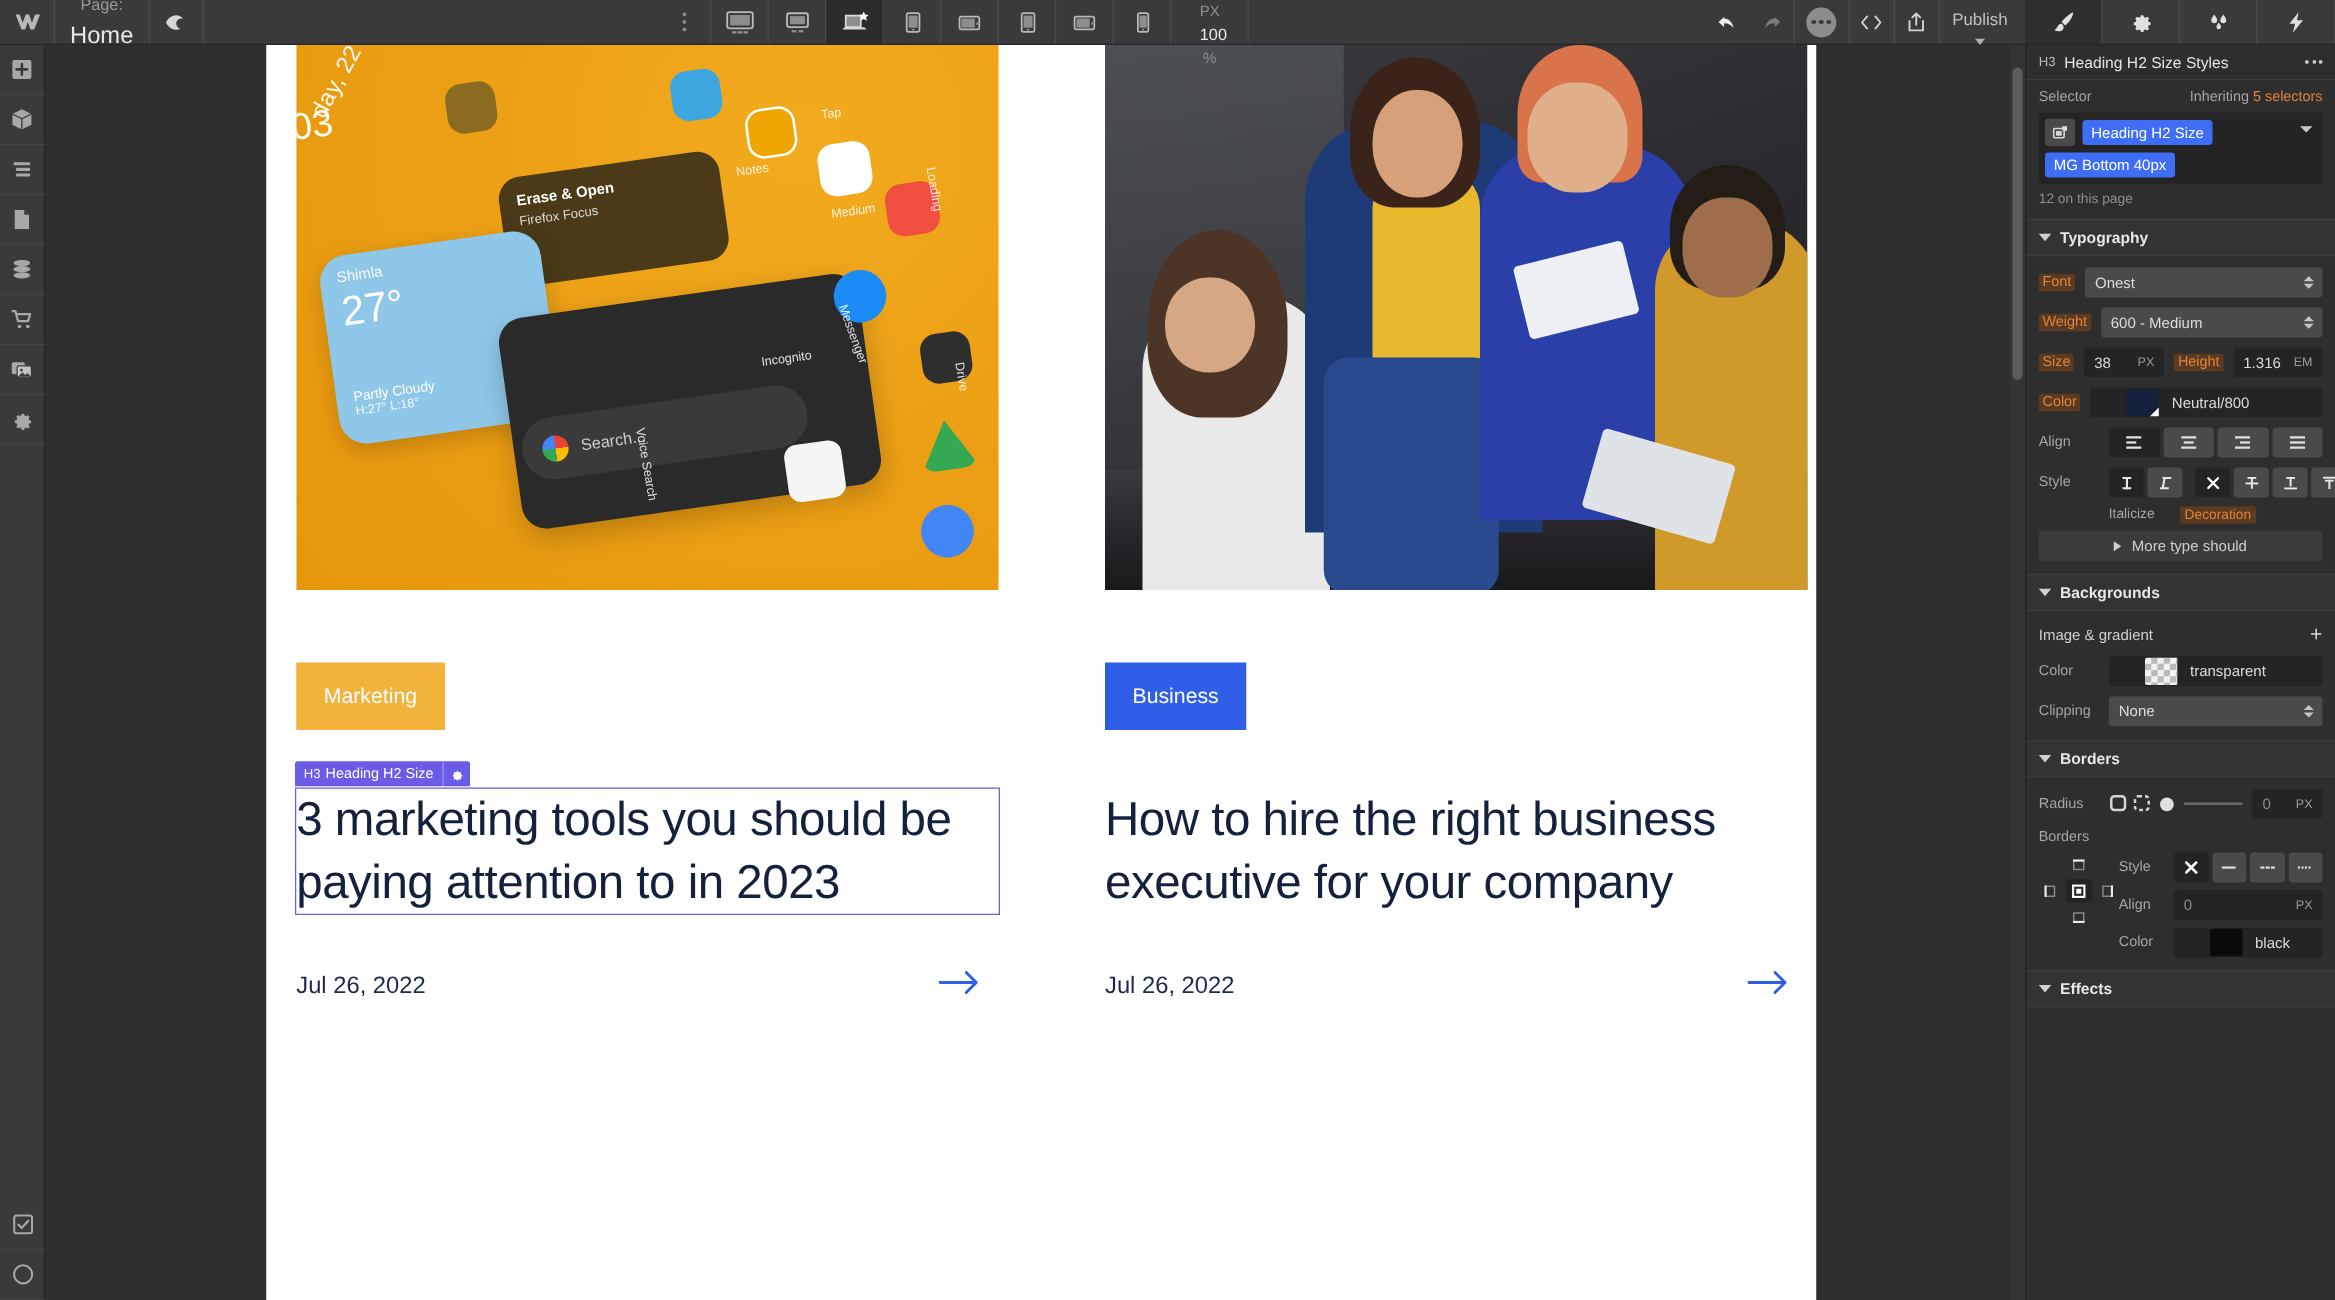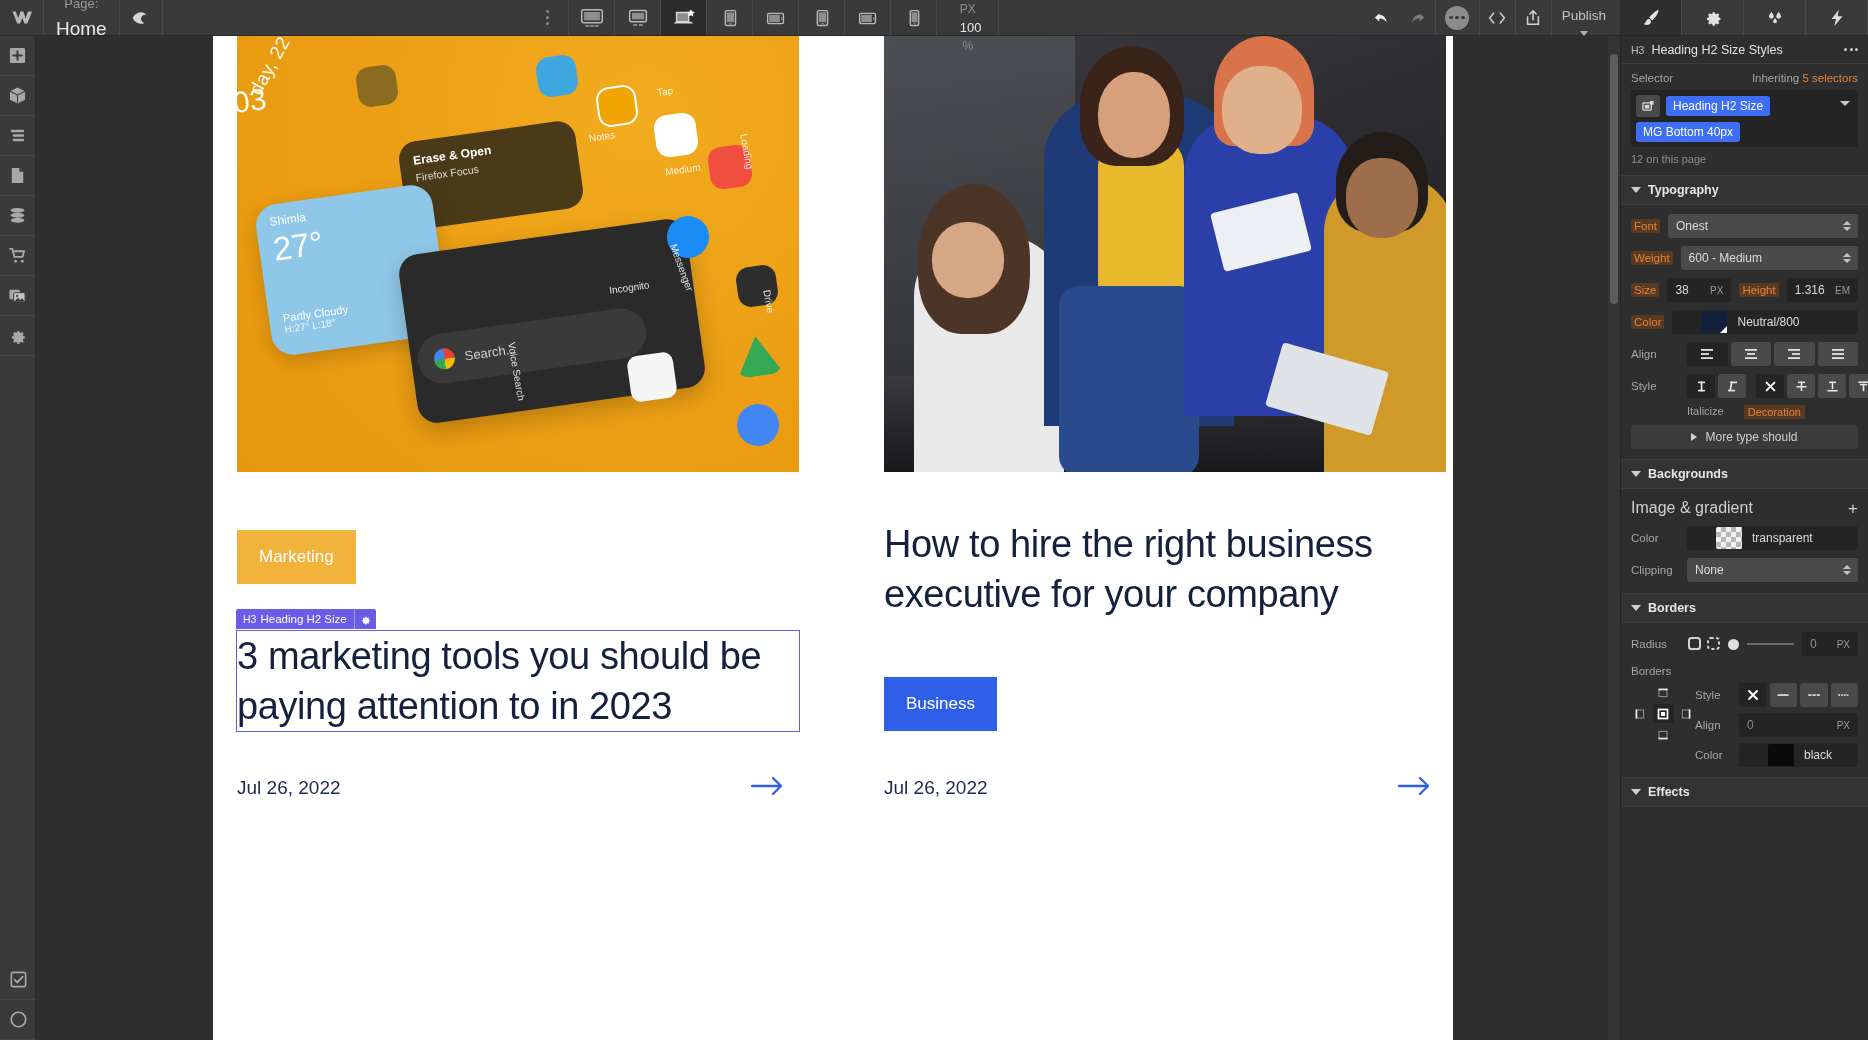--- a/index.html
+++ b/index.html
@@ -224,21 +224,21 @@
             align-items: center; justify-content: center; }
   .seg-sm.on { background: #242424; }
   .seg-sm svg { width: 13px; height: 13px; fill: #e7e7e7; }
   .undercap { display: flex; font-size: 11px; color: #a5a5a5; margin: 2px 0 6px 56px; gap: 20px; }
   .undercap .hl2 { background: #5a3a21; color: #e0833c; border-radius: 2px; padding: 1px 4px; }
   .more-opts { background: #3b3b3b; border-radius: 3px; height: 24px; display: flex;
                align-items: center; justify-content: center; gap: 8px; color: #cfcfcf; font-size: 12px; }
   .more-opts .tri { width: 0; height: 0; border-top: 4.5px solid transparent;
                     border-bottom: 4.5px solid transparent; border-left: 6px solid #cfcfcf; }
   .subrow { display: flex; align-items: center; justify-content: space-between; padding: 2px 0 8px; }
-  .subrow .t { color: #cfcfcf; font-size: 16px; }
+  .subrow .t { color: #cfcfcf; font-size: 12px; }
   .plus { color: #d4d4d4; font-size: 17px; line-height: 1; }
 
   .slider { flex: 1; display: flex; align-items: center; gap: 8px; }
   .track { flex: 1; height: 2px; background: #6a6a6a; position: relative; }
   .knob { width: 11px; height: 11px; border-radius: 50%; background: #e0e0e0; }
   .rad-ico { width: 16px; height: 16px; }
   .rad-ico svg { width: 15px; height: 15px; fill: none; stroke: #d4d4d4; stroke-width: 2; }
 
   .bmatrix { width: 64px; flex: 0 0 64px; display: flex; flex-direction: column;
              align-items: center; gap: 2px; }
@@ -578,26 +578,26 @@
 
                 <div class="blob" style="left:440px;top:140px;width:130px;height:300px;background:#cf9a2a;border-radius:56px 56px 0 0"></div>
                 <div class="blob" style="left:452px;top:96px;width:92px;height:100px;background:#241c17;border-radius:50% 50% 34% 34%"></div>
                 <div class="blob" style="left:462px;top:122px;width:72px;height:80px;background:#9e6e4c;border-radius:46%"></div>
 
                 <div style="position:absolute;left:332px;top:166px;width:90px;height:60px;background:#eceff3;transform:rotate(-14deg);border-radius:4px"></div>
                 <div style="position:absolute;left:388px;top:320px;width:110px;height:66px;background:#dfe3e8;transform:rotate(16deg);border-radius:4px"></div>
               </div>
             </div>
 
+            <div style="margin-top:58px">
+              <span class="badge business">Business</span>
+            </div>
+
             <div style="margin-top:47px">
               <h2 class="h2title">How to hire the right business executive for your company</h2>
-            </div>
-
-            <div style="margin-top:58px">
-              <span class="badge business">Business</span>
             </div>
 
             <div class="meta-row">
               <span class="date-txt">Jul 26, 2022</span>
               <span class="arrow-link">
                 <svg viewBox="0 0 34 22">
                   <path d="M1 11h29M22 3l8 8-8 8" fill="none" stroke="#2F5FE8" stroke-width="2.3" stroke-linecap="round" stroke-linejoin="round"></path>
                 </svg>
               </span>
             </div>

